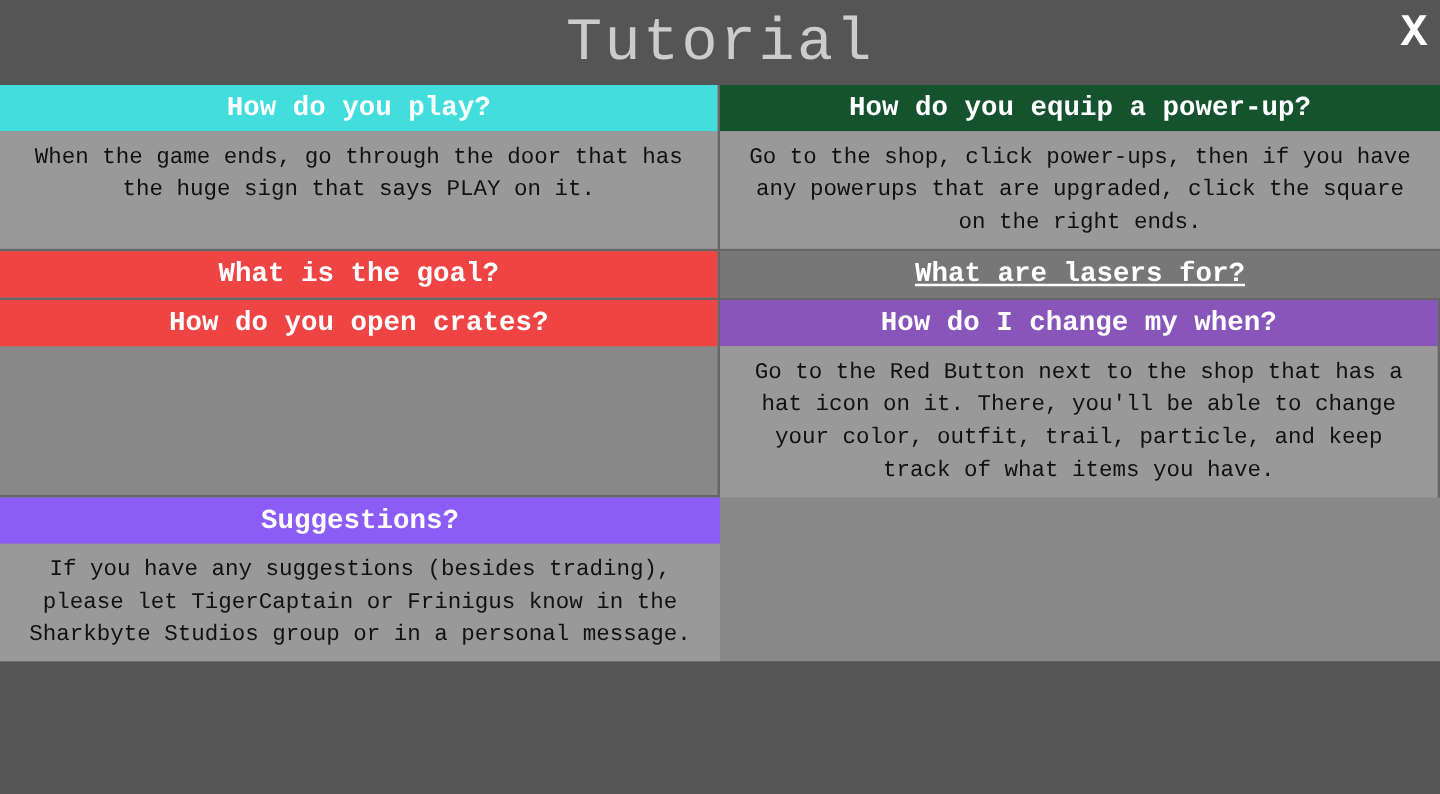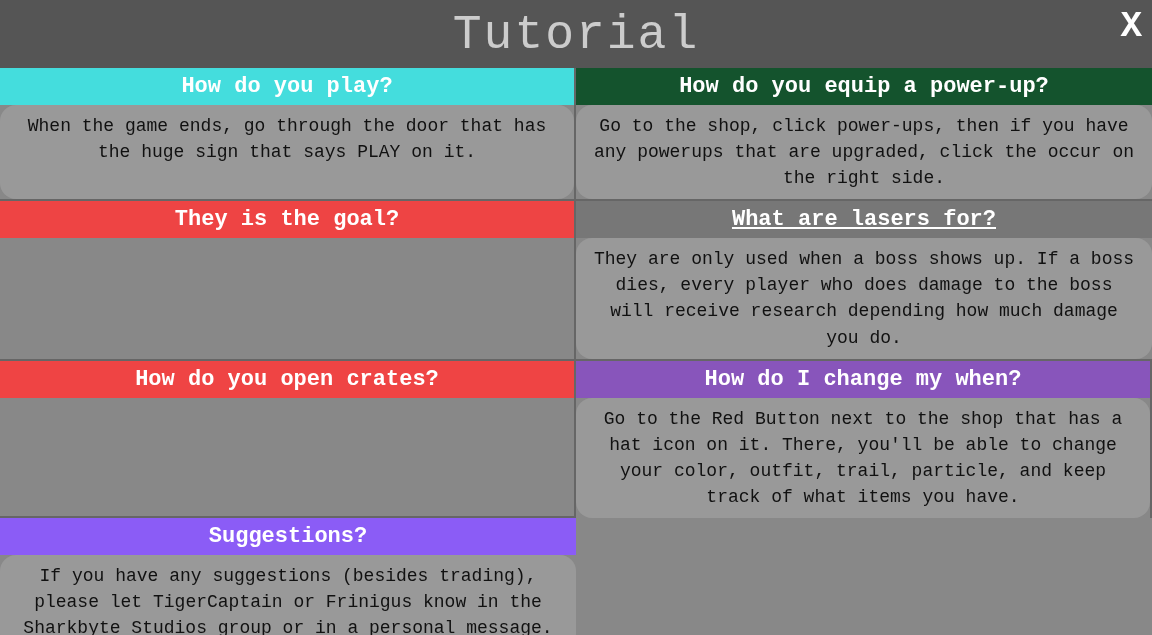--- a/index.html
+++ b/index.html
@@ -52,21 +52,20 @@
       color: white;
     }
     .section-body {
       background: #999;
       padding: 8px 14px;
       font-size: 18px;
       color: #111;
       text-align: center;
       flex: 1;
       line-height: 1.45;
-      border-radius: 16px;
     }
     .bg-cyan { background: #4dd; }
     .bg-orange { background: #14532d; }
     .bg-red { background: #e44; }
     .bg-gray-dark { background: #777; text-decoration: underline; }
     .bg-green { background: #ef4444; }
     .bg-blue-dark { background: #44a; }
     .bg-purple { background: #85b; }
     .bg-magenta { background: #8b5cf6; }
     .divider-v {
@@ -85,29 +84,28 @@
 </div>
 
 <div id="content">
 
   <div class="section divider-v divider-h">
     <div class="section-header bg-cyan">How do you play?</div>
     <div class="section-body">When the game ends, go through the door that has the huge sign that says PLAY on it.</div>
   </div>
   <div class="section divider-h">
     <div class="section-header bg-orange">How do you equip a power-up?</div>
-    <div class="section-body">Go to the shop, click power-ups, then if you have any powerups that are upgraded, click the occur on the right side.</div>
+    <div class="section-body">Go to the shop, click power-ups, then if you have any powerups that are upgraded, click the square on the right ends.</div>
   </div>
 
   <div class="section divider-v divider-h">
-    <div class="section-header bg-red">They is the goal?</div>
+    <div class="section-header bg-red">What is the goal?</div>
   </div>
   <div class="section divider-h">
     <div class="section-header bg-gray-dark">What are lasers for?</div>
-    <div class="section-body">They are only used when a boss shows up. If a boss dies, every player who does damage to the boss will receive research depending how much damage you do.</div>
   </div>
 
   <div class="section divider-v divider-h">
     <div class="section-header bg-green">How do you open crates?</div>
   </div>
 
   <div class="section divider-v">
     <div class="section-header bg-purple">How do I change my when?</div>
     <div class="section-body">Go to the Red Button next to the shop that has a hat icon on it. There, you'll be able to change your color, outfit, trail, particle, and keep track of what items you have.</div>
   </div>

